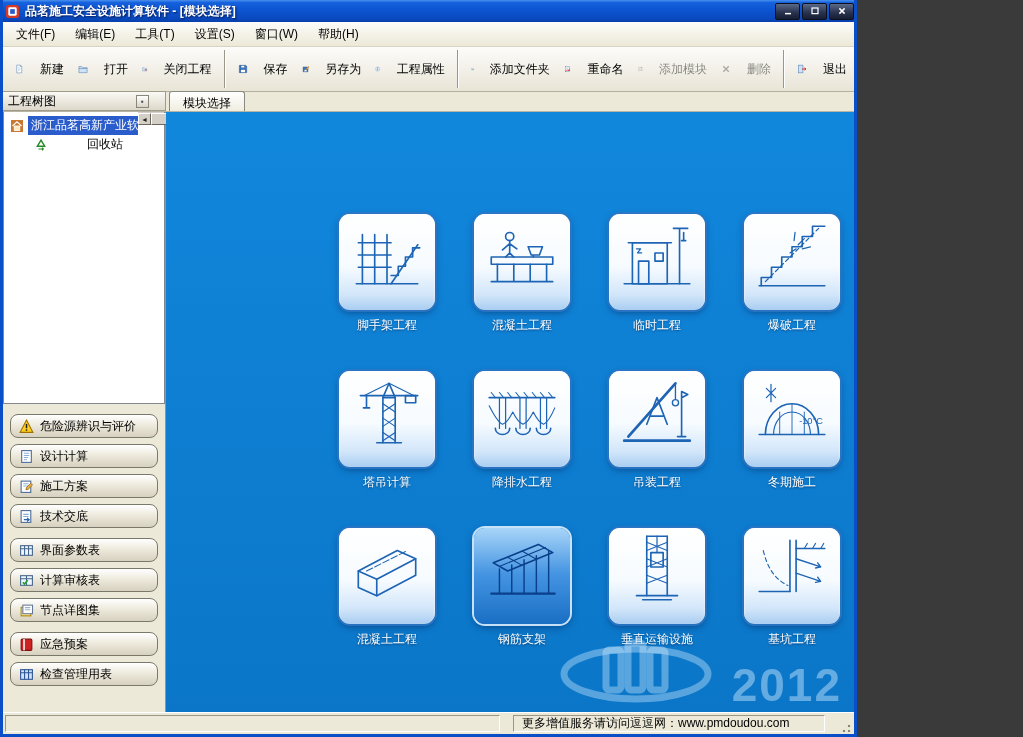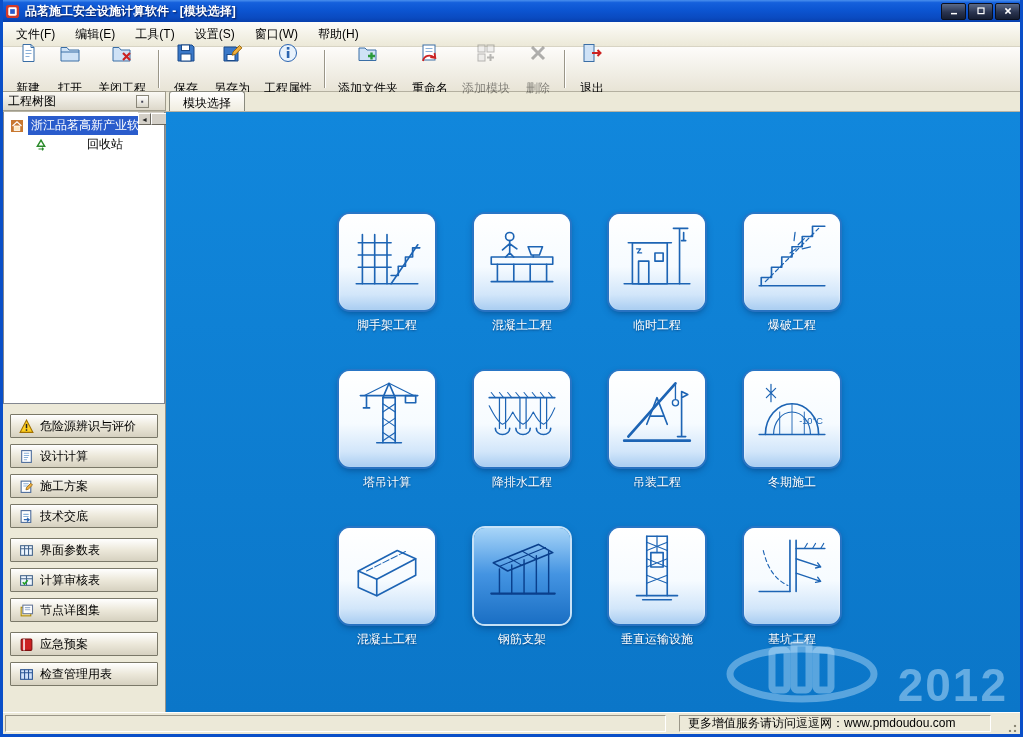--- a/index.html
+++ b/index.html
@@ -1,36 +1,36 @@
 <!DOCTYPE html>
 <html><head>
 <meta charset="utf-8">
 <style>
   *{box-sizing:border-box;margin:0;padding:0}
   html,body{background:#3a3a3a}
   body{font-family:"Liberation Sans","DejaVu Sans",sans-serif;font-size:12px;color:#000}
-  .window{width:1023px;height:737px;position:relative;background:#ece9d8;border:3px solid #0a4fc8;border-top:none;display:flex;flex-direction:column;overflow:hidden}
+  .window{width:857px;height:737px;position:relative;background:#ece9d8;border:3px solid #0a4fc8;border-top:none;display:flex;flex-direction:column;overflow:hidden}
 
   
   .titlebar{height:22px;margin:-0px -3px 0 -3px;display:flex;align-items:center;padding:0 3px 0 5px;
     background:linear-gradient(180deg,#4a90ee 0%,#1560dc 12%,#0c55d2 45%,#0a4ac0 82%,#0840ac 100%)}
   .app-ic{width:15px;height:15px;margin-right:5px;flex:none}
   .title-text{color:#fff;font-weight:bold;text-shadow:1px 1px 2px rgba(0,0,40,.75);white-space:nowrap;flex:1}
   .win-btns{display:flex;gap:2px;align-items:center}
   .win-btn{width:25px;height:17px;border:1px solid #0a1020;border-radius:2px;display:flex;align-items:center;justify-content:center;
     background:linear-gradient(180deg,#5a6a88 0%,#2a3450 55%,#161e32 100%);cursor:pointer}
   .win-btn svg{width:12px;height:12px;display:block}
 
   
   .menubar{height:25px;display:flex;align-items:center;background:linear-gradient(180deg,#fdfcf9,#ece9d8);border-bottom:1px solid #d8d4c4;padding-left:4px}
   .menu-item{padding:3px 9px;margin-right:2px;cursor:default}
 
   
   .toolbar{height:45px;display:flex;align-items:center;background:linear-gradient(180deg,#fdfcfa,#e8e4d6);border-bottom:1px solid #b4b0a0;padding-left:4px}
-  .tb-item{display:flex;flex-direction:column;align-items:center;justify-content:center;gap:16px;padding:2px 7px;height:41px;min-width:42px;cursor:pointer;border-radius:3px}
+  .tb-item{display:flex;flex-direction:row;align-items:center;justify-content:center;gap:16px;padding:2px 7px;height:41px;min-width:42px;cursor:pointer;border-radius:3px}
   .tb-item .icon{width:22px;height:22px}
   .tb-item.disabled{filter:grayscale(1);opacity:.45;cursor:default}
   .tb-label{font-size:12px;white-space:nowrap}
   .tb-sep{width:2px;height:38px;border-left:1px solid #9a9688;border-right:1px solid #fff;margin:0 5px}
   .icon svg{width:100%;height:100%;display:block}
 
   
   .tabrow{height:20px;display:flex;align-items:flex-end;background:#ece9d8;border-bottom:1px solid #b8b4a4}
   .panel-header{width:163px;height:20px;flex:none;display:flex;align-items:center;justify-content:space-between;padding:0 16px 0 5px;
     background:linear-gradient(180deg,#faf9f4,#ddd8ca);border:1px solid #a09c8c;border-left:none}
@@ -48,21 +48,21 @@
   .tree-label{padding:1px 3px}
   .tree-item.selected .tree-label{background:#2a5ccc;color:#fff}
   .hscroll{height:13px;display:flex;border-top:1px solid #d4d0c8;background:repeating-conic-gradient(#fff 0 25%,#f0eee8 0 50%) 0 0/2px 2px}
   .scroll-arrow{width:13px;height:12px;flex:none;background:#d4d0c8;border:1px solid;border-color:#fff #6a675e #6a675e #fff;font-size:7px;line-height:11px;text-align:center;color:#222;cursor:pointer}
   .scroll-track{flex:1;position:relative}
   .scroll-thumb{position:absolute;left:0;top:0;width:92px;height:12px;background:#d4d0c8;border:1px solid;border-color:#fff #6a675e #6a675e #fff;cursor:pointer}
 
   .sidebar-buttons{padding:10px 7px 0}
   .btn-group{margin-bottom:10px}
   .side-btn{height:24px;margin-bottom:6px;display:flex;align-items:center;gap:6px;padding-left:8px;cursor:pointer;
-    border:1px solid #7a7868;border-radius:1px;background:linear-gradient(180deg,#ffffff,#ece8da 50%,#d6d1c0);box-shadow:inset 0 1px 0 #fff}
+    border:1px solid #7a7868;border-radius:8px;background:linear-gradient(180deg,#ffffff,#ece8da 50%,#d6d1c0);box-shadow:inset 0 1px 0 #fff}
   .side-btn .icon{width:15px;height:15px;flex:none}
   .side-btn-label{white-space:nowrap}
 
   
   .main{flex:1;position:relative;background:linear-gradient(180deg,#1187dc,#0b76c8);overflow:hidden}
   .module-grid{display:grid;grid-template-columns:repeat(4,96px);column-gap:39px;row-gap:30px;margin:95px 0 0 173px}
   .module{width:96px}
   .tile{width:96px;height:96px;border-radius:11px;cursor:pointer;color:#1d64b4;
     background:linear-gradient(180deg,#ffffff 0%,#f6fbff 55%,#d2e6fa 84%,#a9cdf1 100%);
     box-shadow:0 0 0 2px rgba(46,118,198,.85),0 3px 7px rgba(0,35,85,.5),inset 0 1px 2px #fff}

